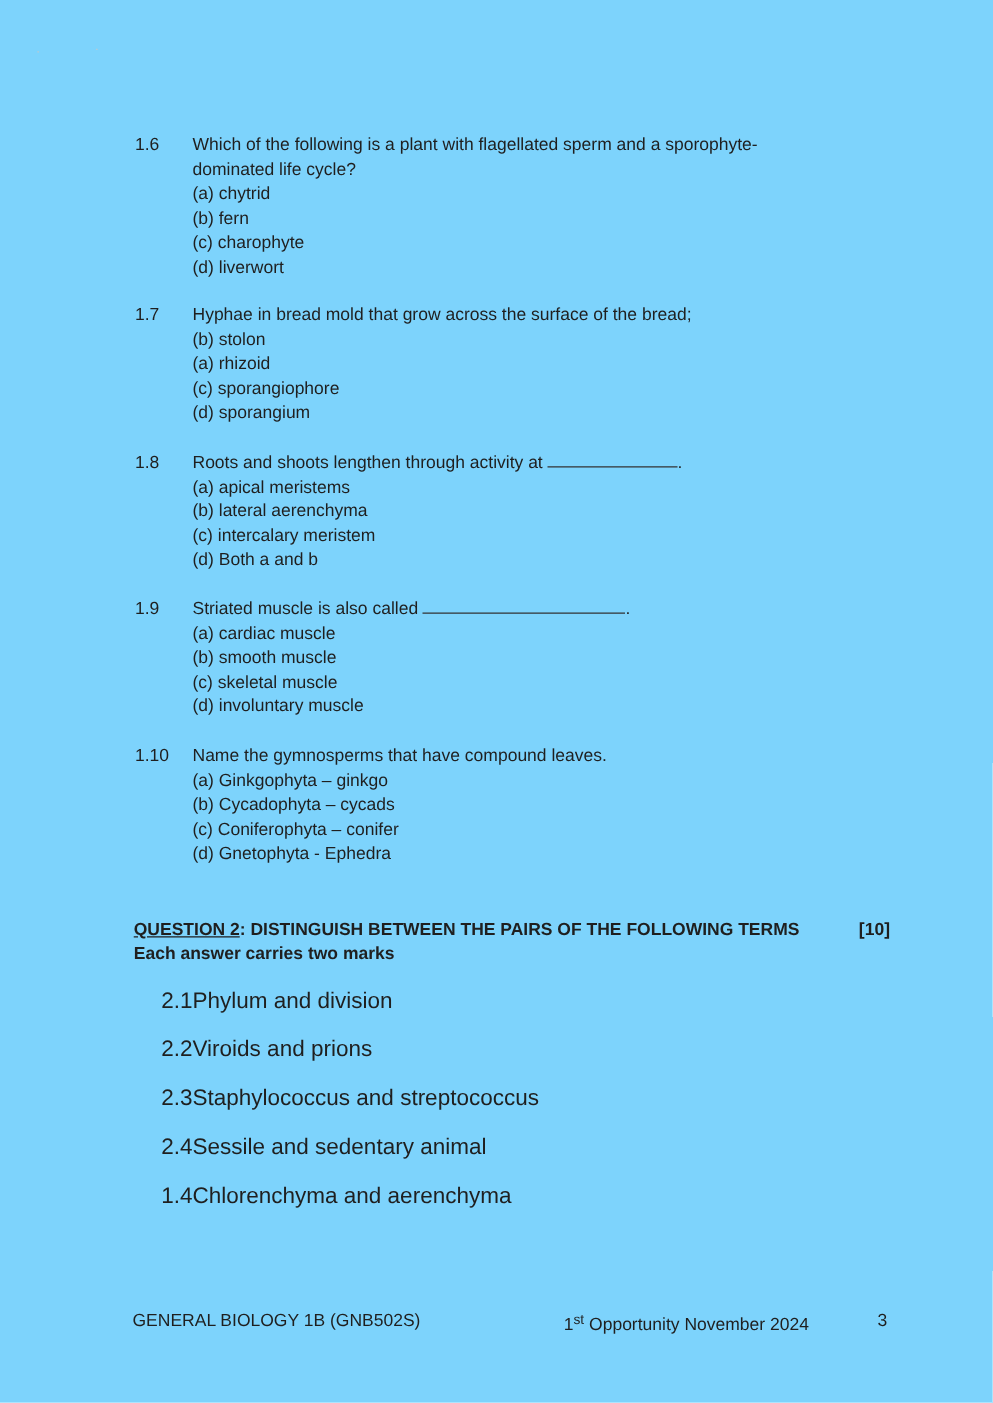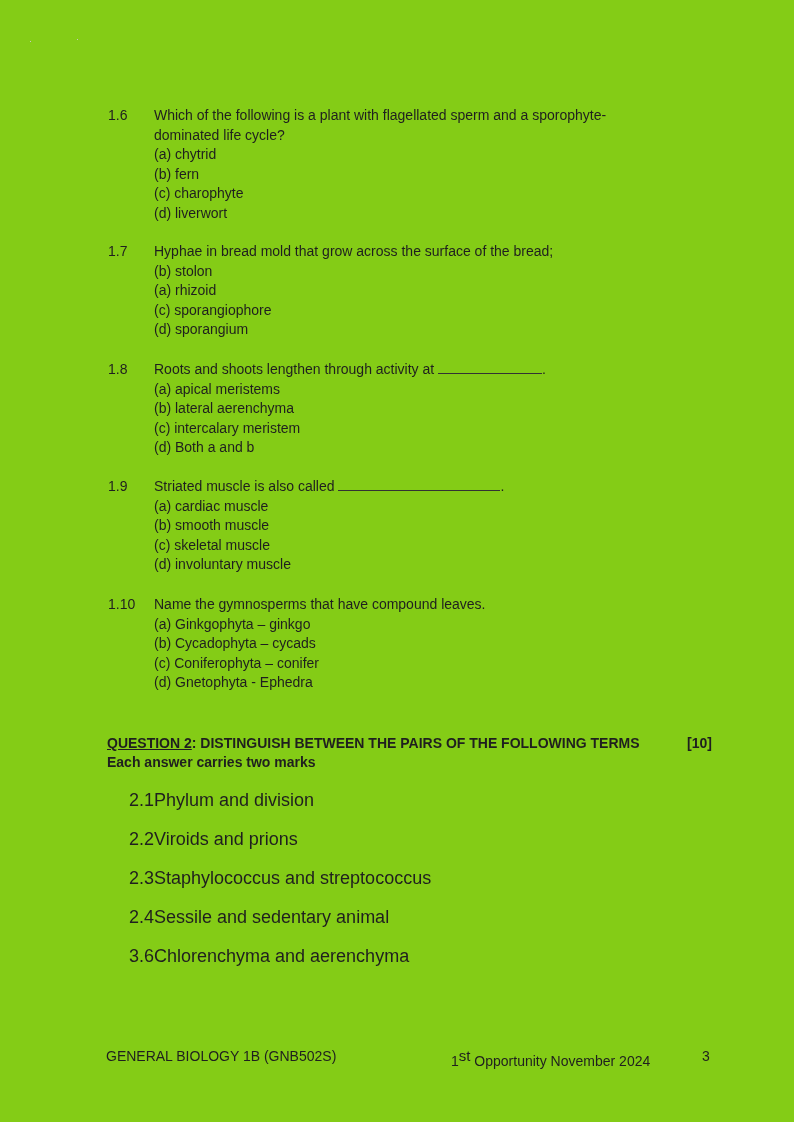--- a/index.html
+++ b/index.html
@@ -13,21 +13,21 @@
       position: relative;
       font-family: "Liberation Sans", sans-serif;
       color: #1f1f1f;
       overflow: hidden;
     }
     .page {
       position: absolute;
       left: 0; top: 0;
       width: 794px;
       height: 1122px;
-      background: #84cc16;
+      background: #7dd3fc;
     }
     .speck {
       position: absolute;
       width: 1px;
       height: 1px;
       background: #c8c8c8;
     }
     .q {
       position: absolute;
       left: 108px;
@@ -90,21 +90,21 @@
       display: inline-block;
       width: 47px;
     }
     .footer {
       position: absolute;
       top: 1046px;
       font-size: 14px;
       line-height: 20px;
     }
     .footer sup {
-      font-size: 15px;
+      font-size: 11px;
       vertical-align: 5px;
     }
   </style>
 </head>
 <body>
 
 <div class="page">
 
   <div class="speck" style="left:30px; top:41px;"></div>
   <div class="speck" style="left:77px; top:39px;"></div>
@@ -176,20 +176,20 @@
   <div class="pair" style="top:829px;">
     <span class="num">2.2</span><span>Viroids and prions</span>
   </div>
   <div class="pair" style="top:868px;">
     <span class="num">2.3</span><span>Staphylococcus and streptococcus</span>
   </div>
   <div class="pair" style="top:907px;">
     <span class="num">2.4</span><span>Sessile and sedentary animal</span>
   </div>
   <div class="pair" style="top:946px;">
-    <span class="num">3.6</span><span>Chlorenchyma and aerenchyma</span>
+    <span class="num">1.4</span><span>Chlorenchyma and aerenchyma</span>
   </div>
 
   <div class="footer" style="left:106px;">GENERAL BIOLOGY 1B (GNB502S)</div>
   <div class="footer" style="left:451px;"><span>1</span><sup>st</sup><span> Opportunity November 2024</span></div>
   <div class="footer" style="left:702px;">3</div>
 
 </div>
 
 </body></html>

